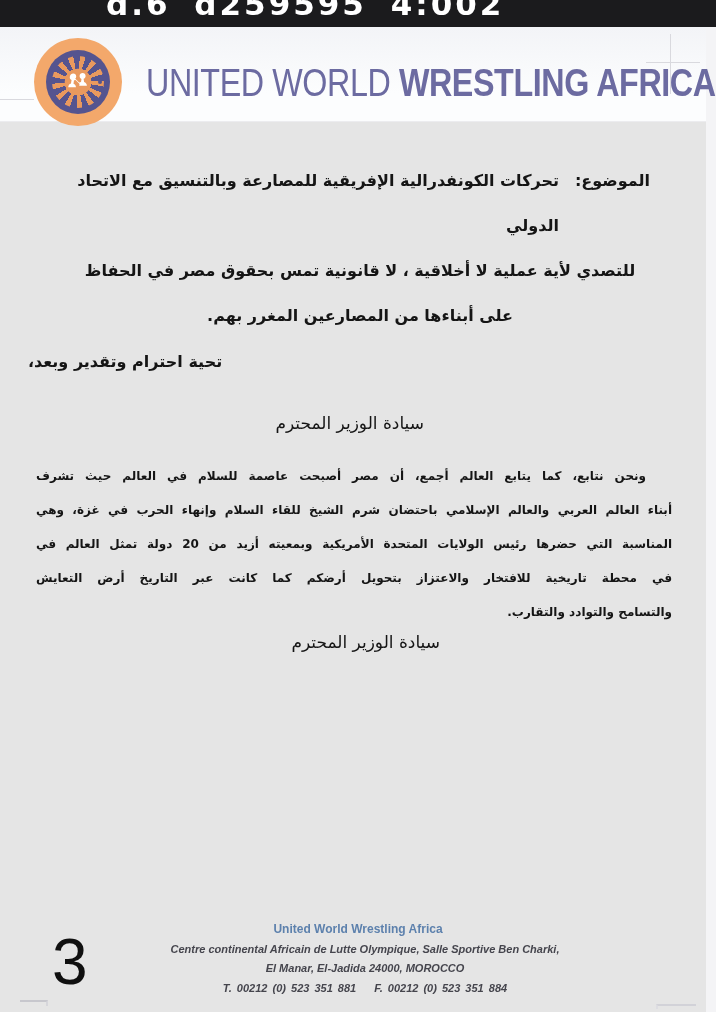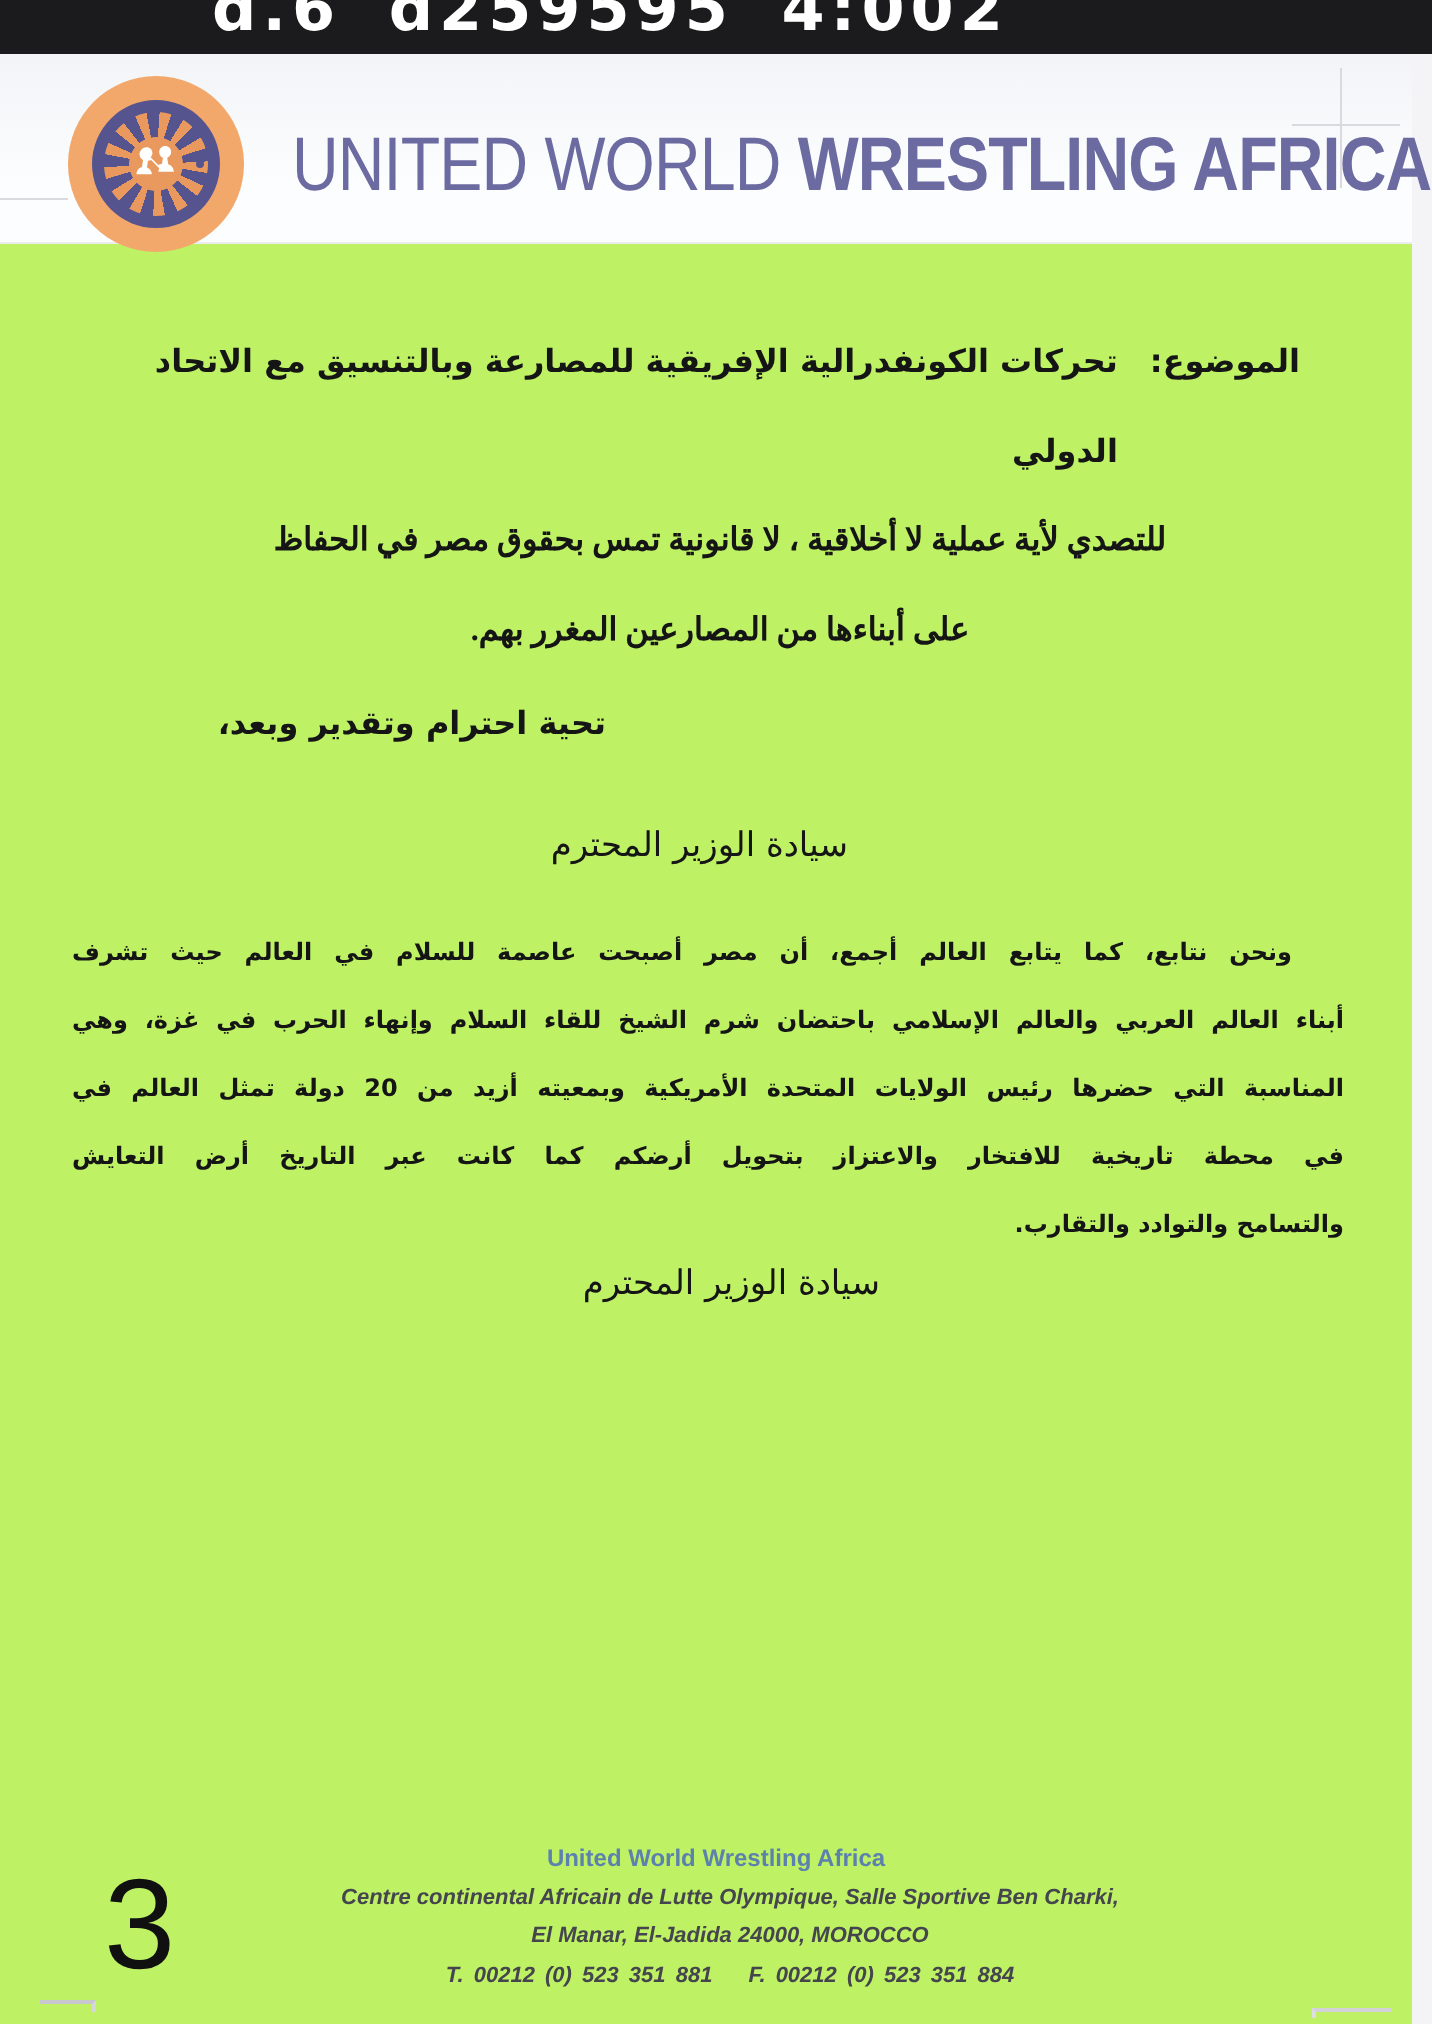--- a/index.html
+++ b/index.html
@@ -4,21 +4,21 @@
 <style>
   * { margin: 0; padding: 0; box-sizing: border-box; }
   html, body { background: #ffffff; }
   body { font-family: "DejaVu Sans", sans-serif; }
 
   .page {
     position: relative;
     width: 716px;
     height: 1012px;
     margin: 0 auto;
-    background: #bef264;
+    background: #e5e5e5;
     overflow: hidden;
   }
 
   
   .edge-strip {
     position: absolute; top: 27px; right: 0; bottom: 0; width: 10px;
     background: #f4f4f6;
   }
 
   
@@ -105,29 +105,29 @@
   .recipient { margin-top: 48px; text-align: center; }
   .recipient .line {
     font-size: 19px; font-weight: 700; line-height: 50px; color: #111;
   }
 
   .subject {
     margin: 36px 66px 0 70px;
     font-size: 16px; font-weight: 700; line-height: 45px;
   }
   .subject-row1 { display: flex; gap: 16px; }
-  .subject-center { text-align: center; font-family: Liberation Serif, serif; }
+  .subject-center { text-align: center; }
 
   .greeting {
     margin-top: 14px; padding-right: 100px;
     font-size: 16px; font-weight: 700;
     text-align: left; padding-left: 313px; text-align: right;
   }
   .greeting, .salutation { white-space: nowrap; }
-  .greeting { padding-left: 0; margin-right: 96px; text-align: right; direction: rtl; }
+  .greeting { padding-left: 0; margin-right: 96px; text-align: left; direction: rtl; margin-left: 28px; }
   .greeting-inner { display: inline-block; margin-right: 217px; }
 
   .salutation {
     font-size: 17px; font-weight: 400; direction: rtl; text-align: right;
   }
   .salutation-1 { margin-top: 42px; }
   .salutation-1 .sal-inner { display: inline-block; margin-right: 292px; }
   .salutation-2 { margin-top: 3px; }
   .salutation-2 .sal-inner { display: inline-block; margin-right: 276px; }
 

